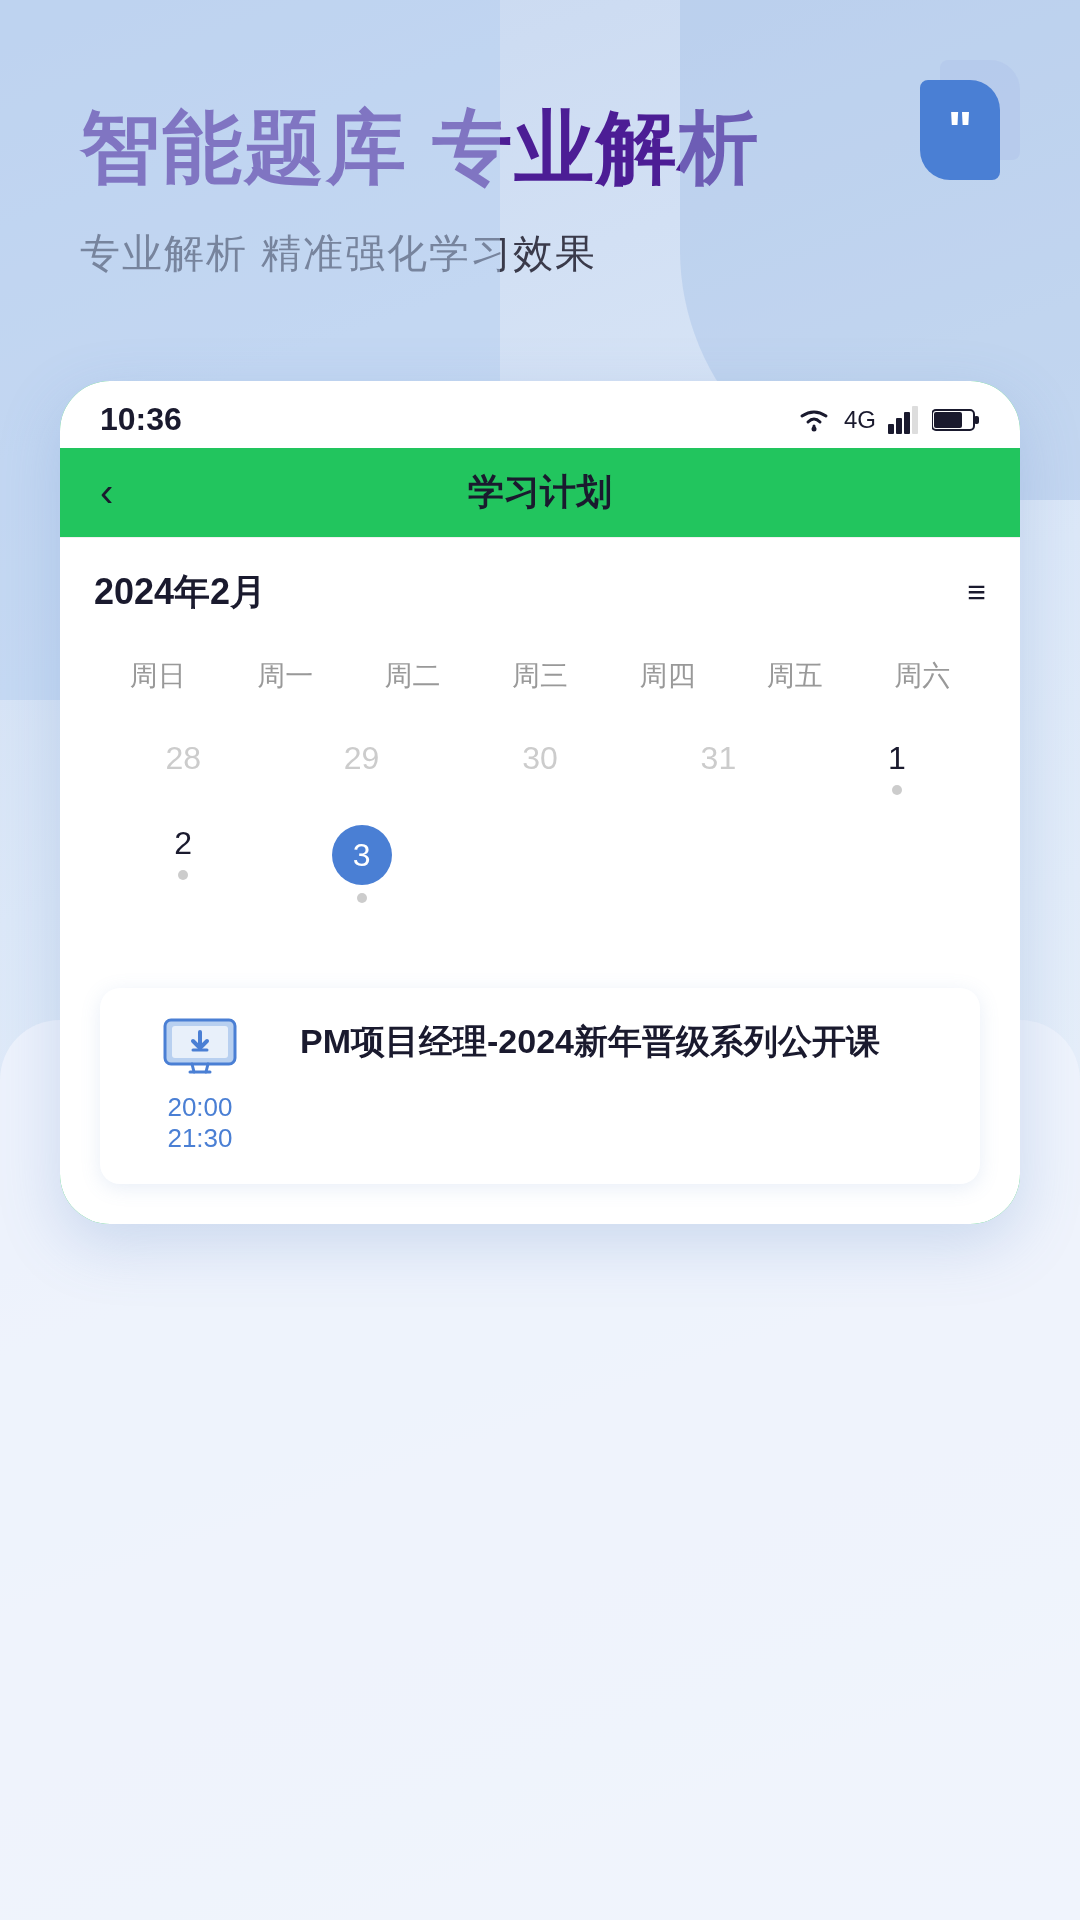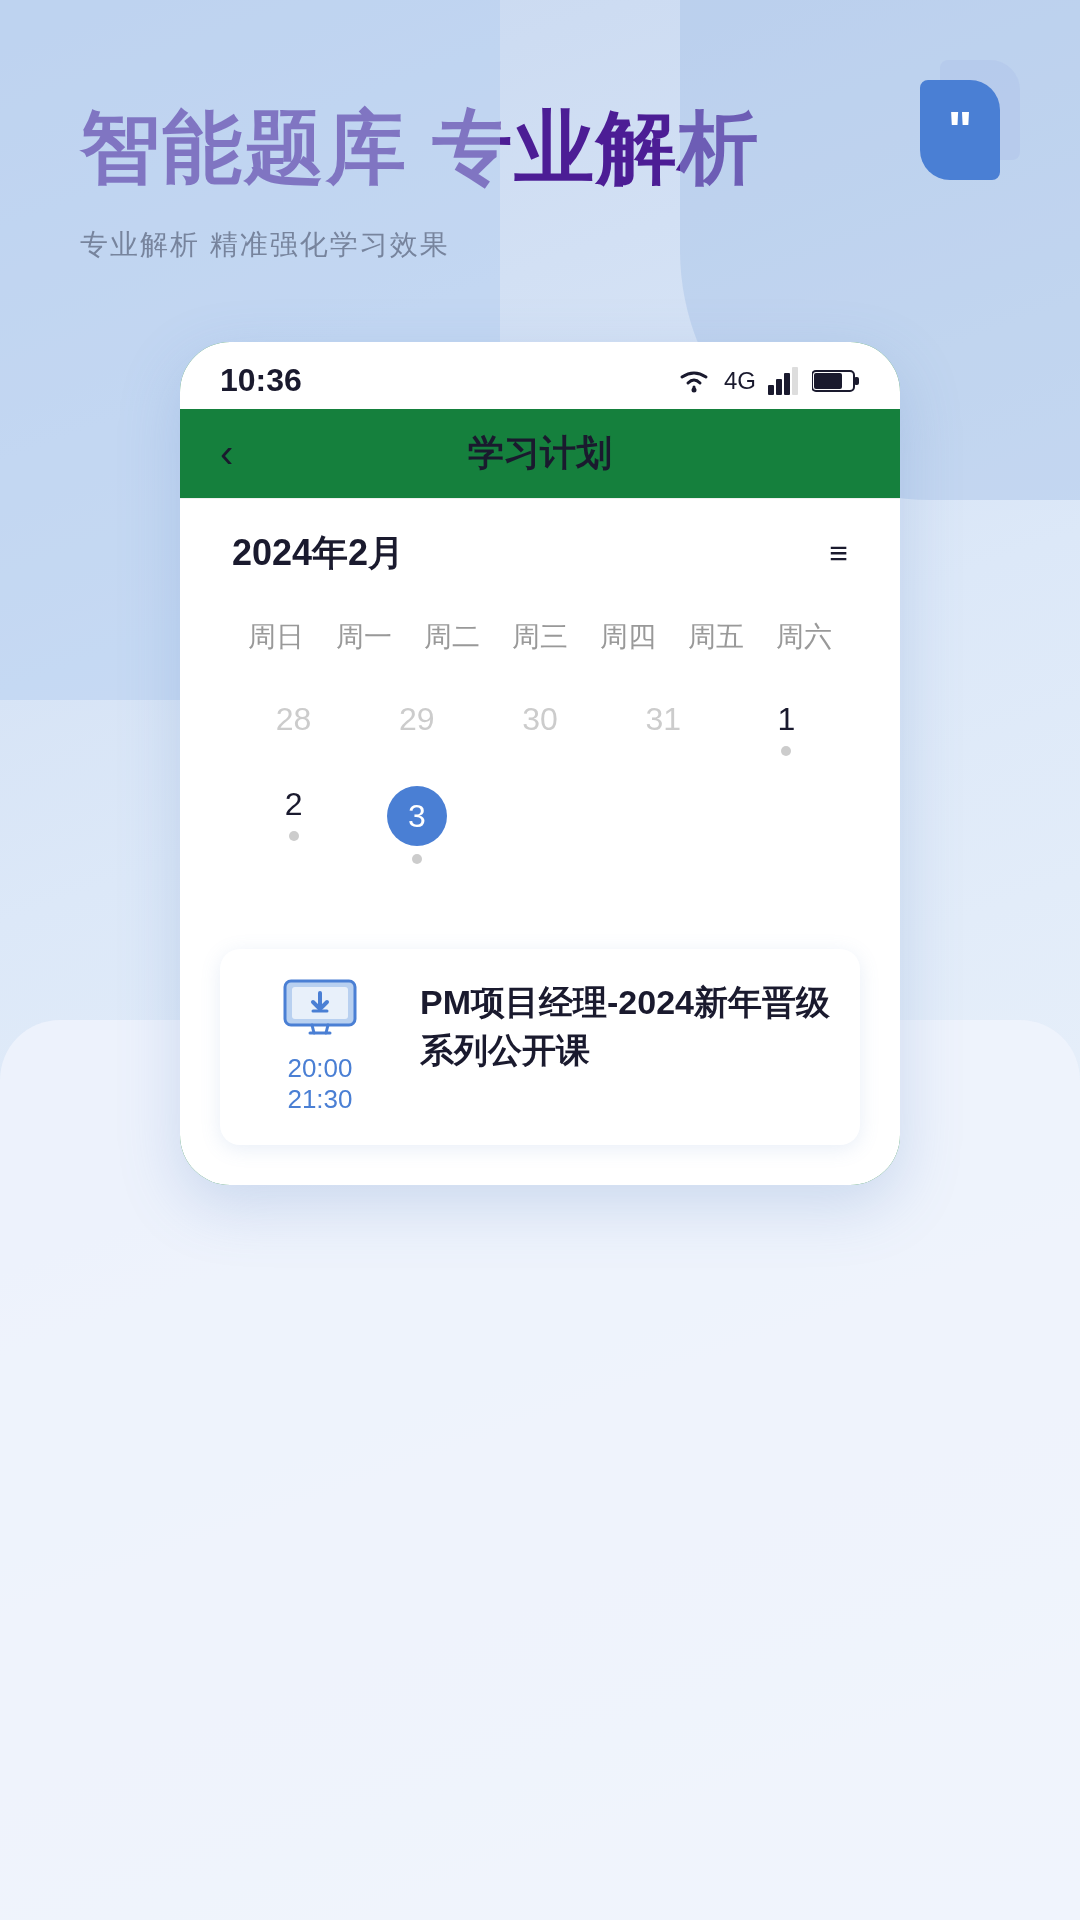--- a/index.html
+++ b/index.html
@@ -63,21 +63,21 @@
     .main-title {
       font-size: 80px;
       font-weight: 900;
       color: #4c1d95;
       line-height: 1.2;
       margin-bottom: 30px;
       letter-spacing: 2px;
     }
 
     .subtitle {
-      font-size: 28px;
+      font-size: 40px;
       color: #3a3a4a;
       font-weight: 400;
       letter-spacing: 2px;
     }
 
     
     .quote-icon {
       position: absolute;
       top: 60px;
       right: 60px;
@@ -106,23 +106,23 @@
       display: flex;
       align-items: center;
       justify-content: center;
       color: white;
       font-size: 52px;
       font-weight: bold;
     }
 
     
     .phone-mockup {
-      margin: 18px auto 0 auto;
-      width: 720px;
-      background: #15803d;
+      margin: 40px auto 0 auto;
+      width: 960px;
+      background: #22c55e;
       border-radius: 50px;
       overflow: hidden;
       box-shadow: 0 20px 60px rgba(100, 140, 200, 0.25);
       position: relative;
     }
 
     
     .status-bar {
       display: flex;
       justify-content: space-between;
@@ -162,21 +162,21 @@
     }
 
     .nav-title {
       font-size: 36px;
       font-weight: 600;
       color: #1a1a2e;
     }
 
     
     .calendar-section {
-      padding: 30px 52px;
+      padding: 30px 34px;
       background: white;
     }
 
     .calendar-header {
       display: flex;
       justify-content: space-between;
       align-items: center;
       margin-bottom: 30px;
     }
 

